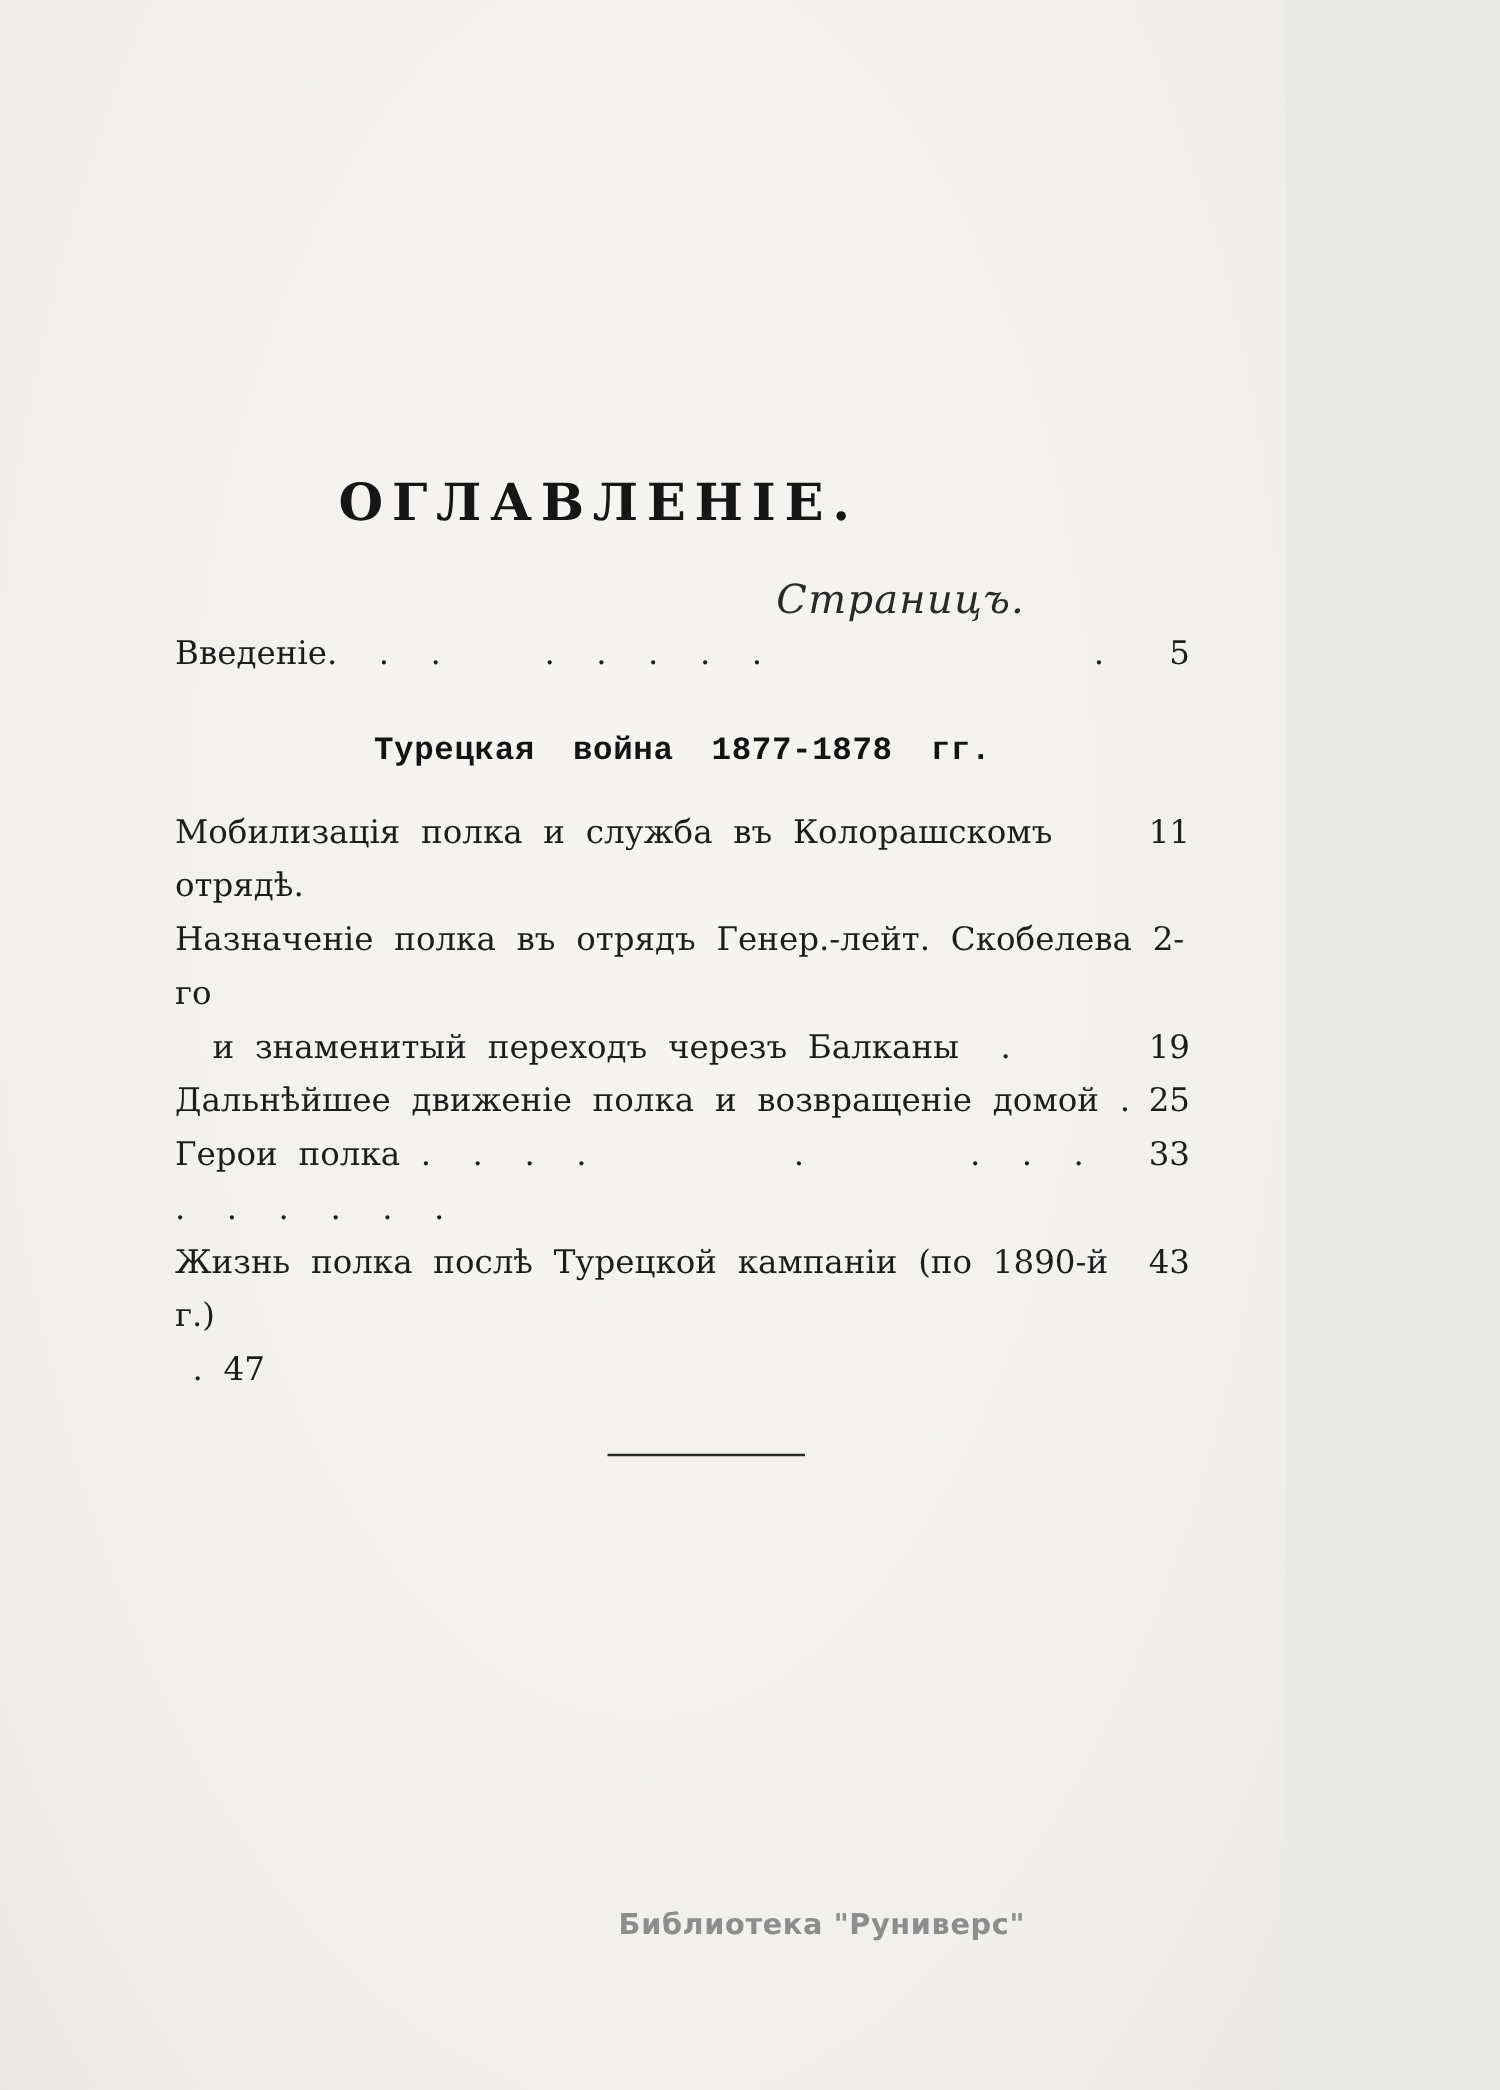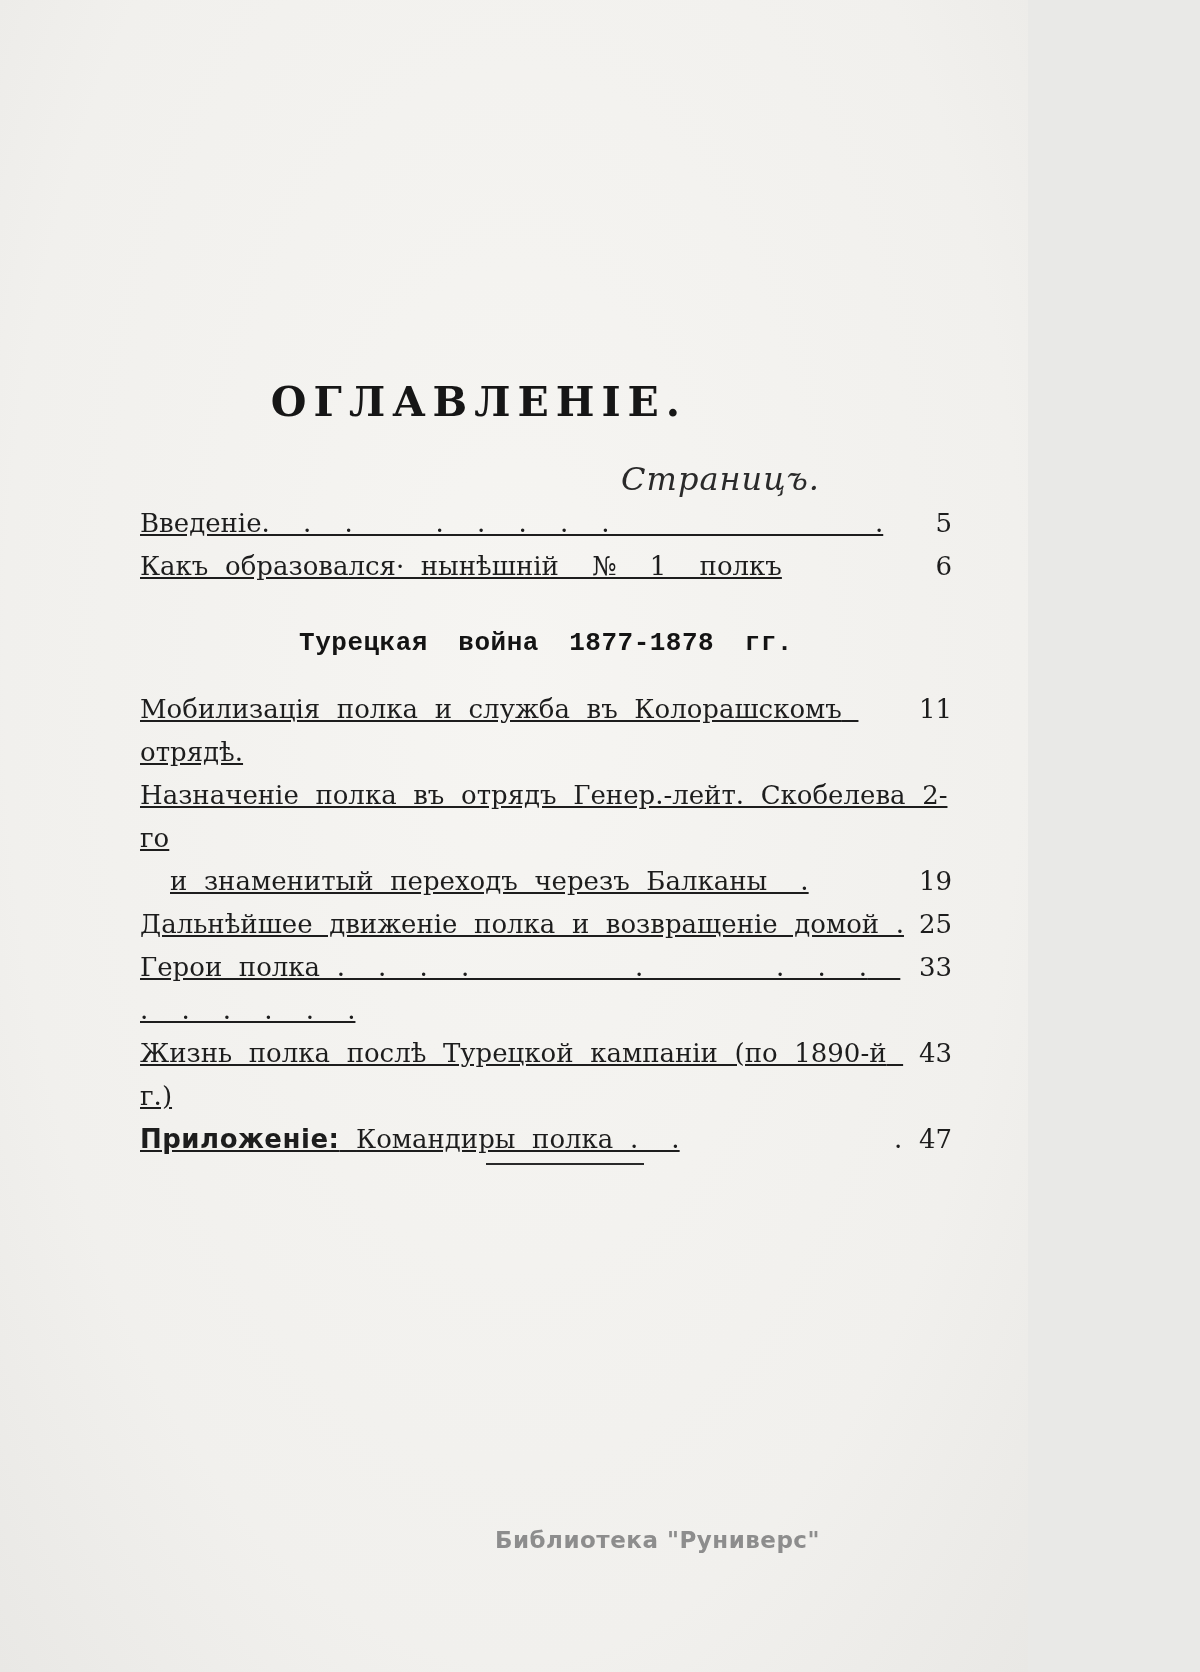--- a/index.html
+++ b/index.html
@@ -51,21 +51,20 @@
   }
   .row {
     display: flex;
     justify-content: space-between;
     align-items: baseline;
     line-height: 43px;
   }
   .row .label {
     white-space: pre-wrap;
     word-spacing: 0.32em;
-    text-decoration: underline;
   }
   .row .page-num {
     margin-left: 14px;
     white-space: pre;
     flex: none;
   }
   .row.no-page {
     justify-content: flex-end;
   }
   .row .label.indent2 {
@@ -118,24 +117,20 @@
 
   <div class="col-header">Страницъ.</div>
 
   <div class="toc">
 
     <div class="row">
       <span class="label">Введеніе.  .  .     .  .  .  .  .                .</span>
       <span class="page-num">5</span>
     </div>
 
-    <div class="row">
-      <span class="label">Какъ образовался· нынѣшній  №  1  полкъ</span>
-      <span class="page-num">6</span>
-    </div>
 
     <div class="section-heading war">Турецкая война 1877-1878 гг.</div>
 
     <div class="row">
       <span class="label">Мобилизація полка и служба въ Колорашскомъ отрядѣ.</span>
       <span class="page-num">11</span>
     </div>
 
     <div class="row no-page">
       <span class="label">Назначеніе полка въ отрядъ Генер.-лейт. Скобелева 2-го</span>
@@ -156,21 +151,20 @@
       <span class="label">Герои полка .  .  .  .          .        .  .  .  .  .  .  .  .  .</span>
       <span class="page-num">33</span>
     </div>
 
     <div class="row">
       <span class="label">Жизнь полка послѣ Турецкой кампаніи (по 1890-й г.)</span>
       <span class="page-num">43</span>
     </div>
 
     <div class="row">
-      <span class="label"><b class="appendix-prefix">Приложеніе:</b> <span>Командиры полка .  .</span></span>
       <span class="page-num">.  47</span>
     </div>
 
   </div>
 
   <div class="rule"></div>
 
   <div class="watermark">Библиотека "Руниверс"</div>
 
 </div>

